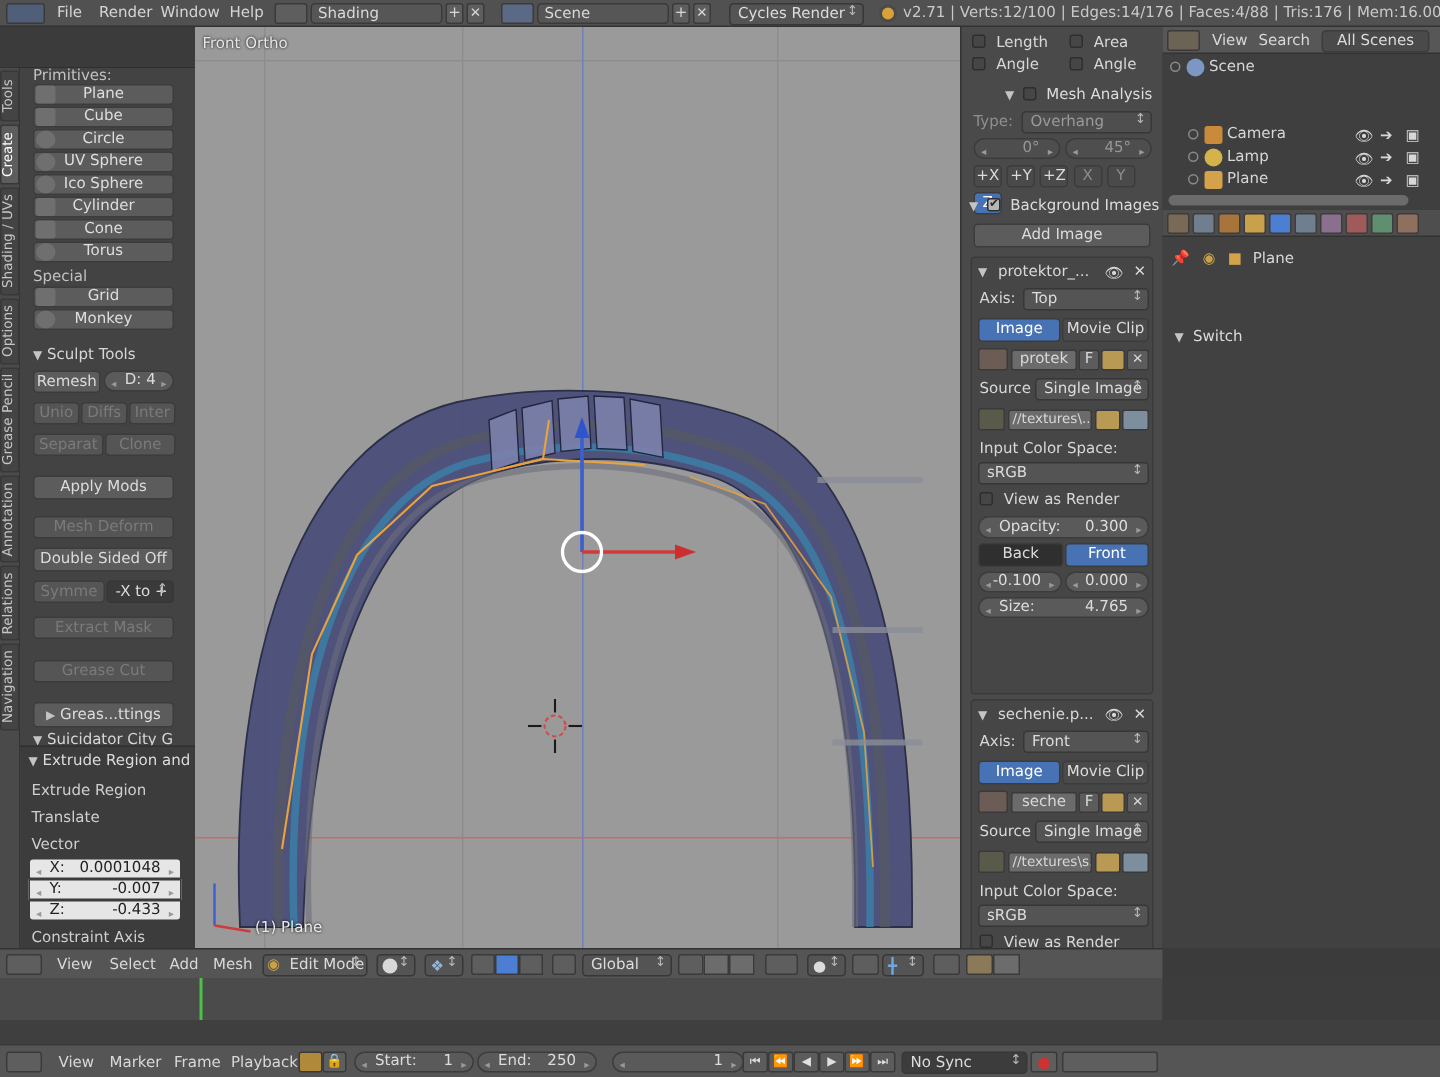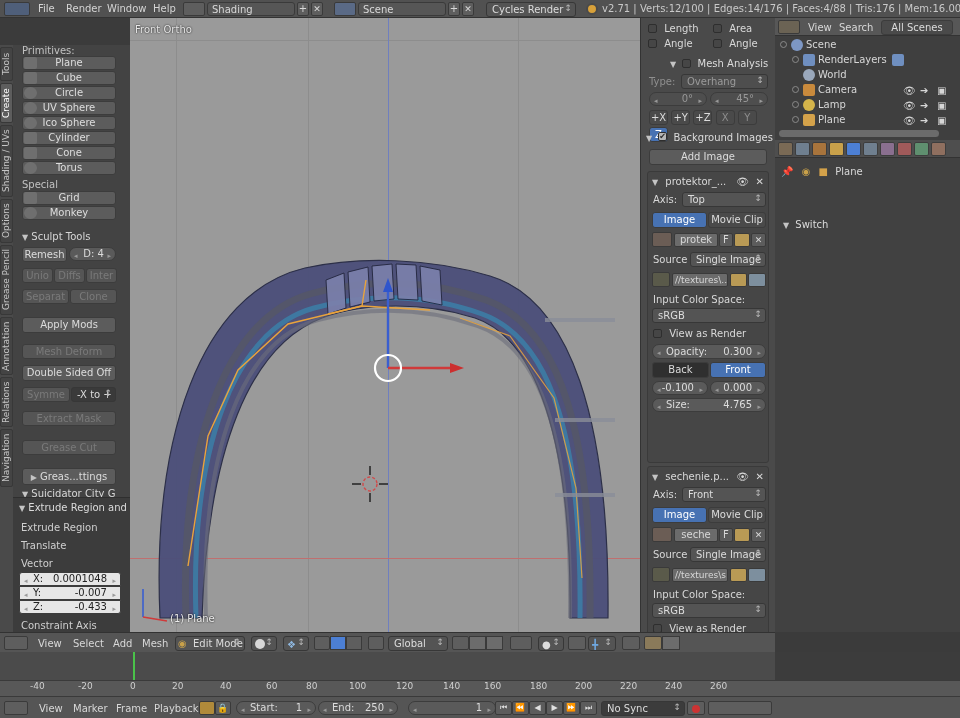--- a/index.html
+++ b/index.html
@@ -501,30 +501,20 @@
       <div style="position:absolute;left:33px;top:4px;">View</div>
       <div style="position:absolute;left:64px;top:4px;">Search</div>
       <div class="btn dark" style="position:absolute;left:106px;top:2px;width:72px;">All Scenes</div>
     </div>
 
     <div class="ol-row" style="top:20px;">
       <span class="ol-dot" style="left:5px;top:3px;"></span>
       <span class="ol-ico" style="left:16px;top:1px;background:#7d97c4;border-radius:50%;"></span>
       <span style="position:absolute;left:31px;top:1px;">Scene</span>
     </div>
-    <div class="ol-row" style="top:35px;">
-      <span class="ol-dot" style="left:17px;top:3px;"></span>
-      <span class="ol-ico" style="left:28px;top:1px;background:#6f8fc0;"></span>
-      <span style="position:absolute;left:43px;top:1px;">RenderLayers</span>
-      <span class="ol-ico" style="left:117px;top:1px;background:#6f8fc0;"></span>
-    </div>
-    <div class="ol-row" style="top:50px;">
-      <span class="ol-ico" style="left:28px;top:1px;background:#9aa8bb;border-radius:50%;"></span>
-      <span style="position:absolute;left:43px;top:1px;">World</span>
-    </div>
     <div class="ol-row" style="top:65px;">
       <span class="ol-dot" style="left:17px;top:3px;"></span>
       <span class="ol-ico" style="left:28px;top:1px;background:#c98a3c;"></span>
       <span style="position:absolute;left:43px;top:1px;">Camera</span>
       <span class="ol-eye" style="left:128px;top:2px;">👁</span>
       <span class="ol-eye" style="left:145px;top:2px;">➔</span>
       <span class="ol-eye" style="left:162px;top:2px;">▣</span>
     </div>
     <div class="ol-row" style="top:80px;">
       <span class="ol-dot" style="left:17px;top:3px;"></span>
@@ -612,38 +602,20 @@
     <div style="position:absolute;left:644px;top:3px;width:18px;height:14px;background:#8a7a5a;border:1px solid #3a3a3a;border-radius:2px;"></div>
     <div style="position:absolute;left:662px;top:3px;width:18px;height:14px;background:#6c6c6c;border:1px solid #3a3a3a;"></div>
   </div>
 
   <div id="timeline">
     <div id="tl-strip">
       <div id="playhead" style="left:133px;top:0;height:28px;"></div>
     </div>
     <div style="position:absolute;left:775px;top:0;width:185px;height:28px;background:#3c3c3c;"></div>
 
-    <div id="tl-ruler">
-      <div class="tick" style="left:30px;">-40</div>
-      <div class="tick" style="left:78px;">-20</div>
-      <div class="tick" style="left:130px;">0</div>
-      <div class="tick" style="left:172px;">20</div>
-      <div class="tick" style="left:220px;">40</div>
-      <div class="tick" style="left:266px;">60</div>
-      <div class="tick" style="left:306px;">80</div>
-      <div class="tick" style="left:349px;">100</div>
-      <div class="tick" style="left:396px;">120</div>
-      <div class="tick" style="left:443px;">140</div>
-      <div class="tick" style="left:484px;">160</div>
-      <div class="tick" style="left:530px;">180</div>
-      <div class="tick" style="left:575px;">200</div>
-      <div class="tick" style="left:620px;">220</div>
-      <div class="tick" style="left:665px;">240</div>
-      <div class="tick" style="left:710px;">260</div>
-    </div>
 
     <div id="tl-hdr">
       <div style="position:absolute;left:4px;top:4px;width:24px;height:14px;background:#5e5e5e;border:1px solid #3a3a3a;border-radius:2px;"></div>
       <div class="menu" style="left:39px;">View</div>
       <div class="menu" style="left:73px;">Marker</div>
       <div class="menu" style="left:116px;">Frame</div>
       <div class="menu" style="left:154px;">Playback</div>
 
       <div style="position:absolute;left:199px;top:4px;width:16px;height:14px;background:#b08a3a;border:1px solid #3a3a3a;border-radius:2px;"></div>
       <div style="position:absolute;left:215px;top:4px;width:16px;height:14px;background:#5e5e5e;border:1px solid #3a3a3a;border-radius:2px;text-align:center;font-size:9px;line-height:12px;">🔒</div>

